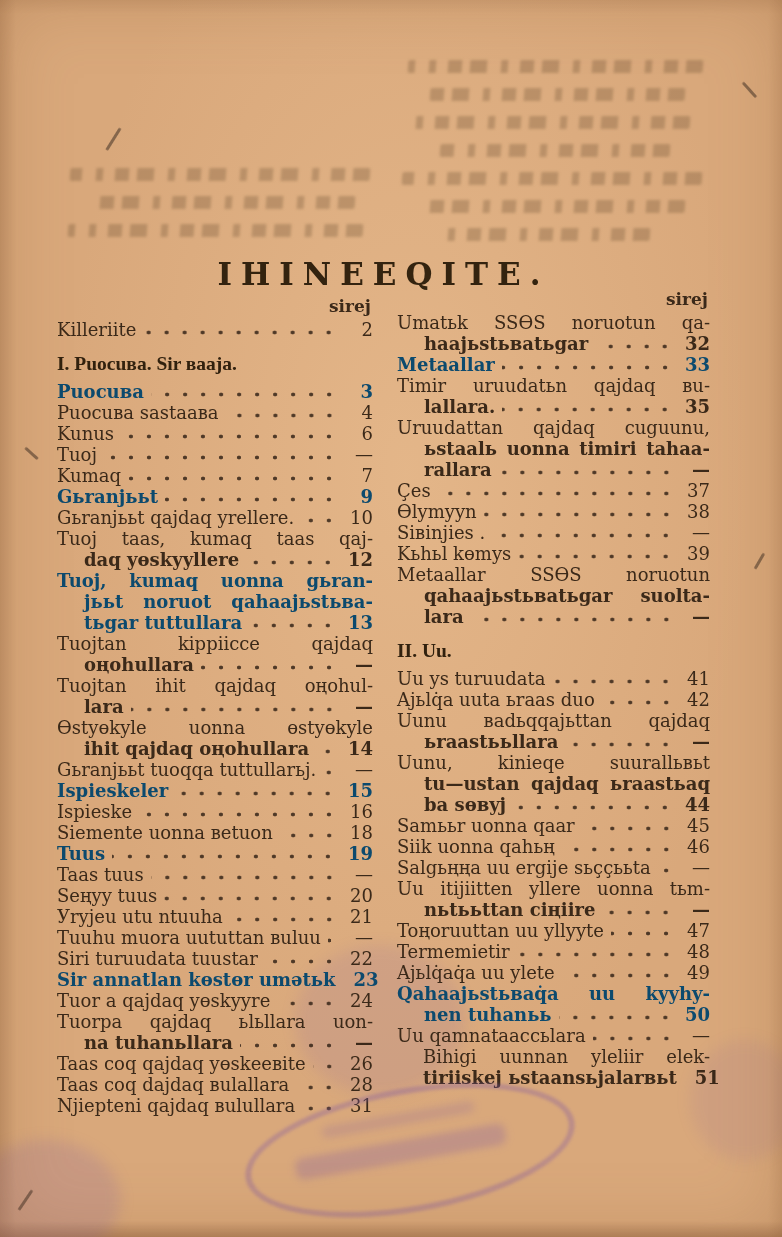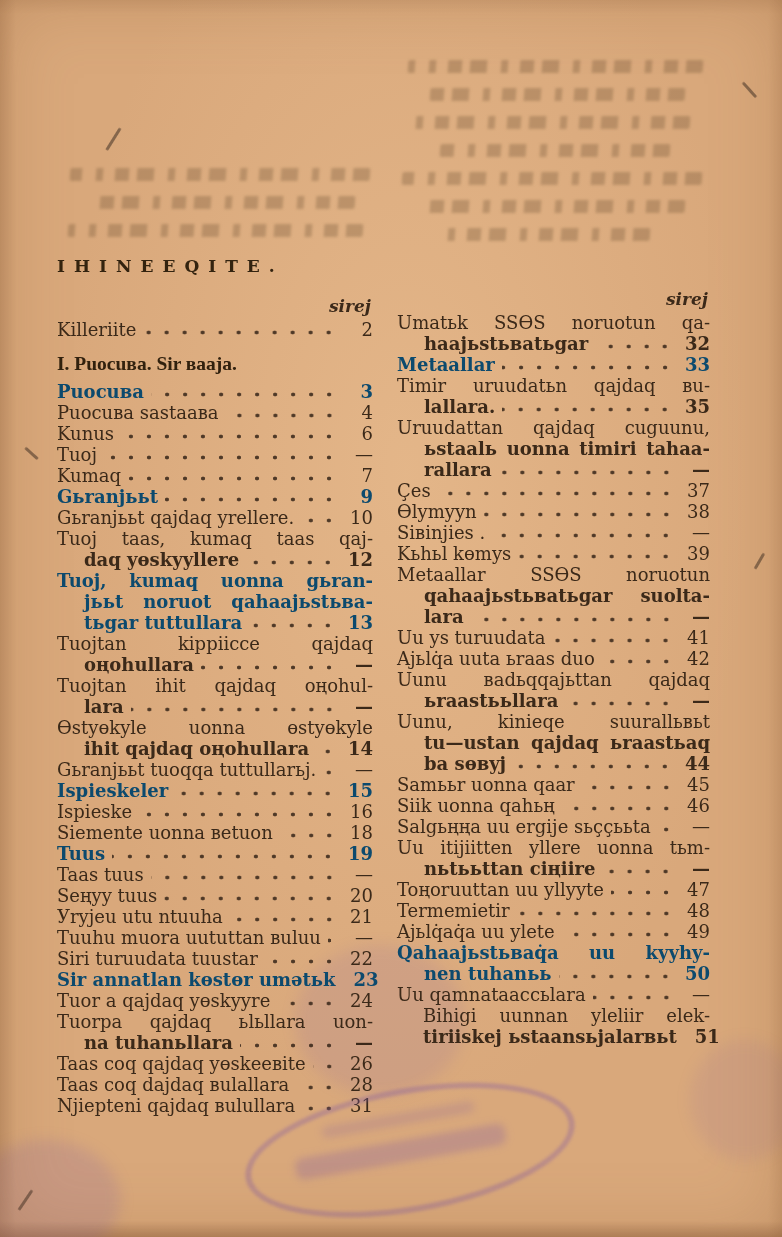--- a/index.html
+++ b/index.html
@@ -31,25 +31,25 @@
     transform:rotate(-10deg);filter:blur(1.4px);}
   .stamp-band{position:absolute;left:14%;top:40%;width:66%;height:22px;
     background:rgba(128,88,162,.28);filter:blur(3.5px);border-radius:8px;}
   .stamp-band2{position:absolute;left:24%;top:16%;width:48%;height:12px;
     background:rgba(128,88,162,.20);filter:blur(3.5px);border-radius:8px;}
   
   .mark{position:absolute;width:2.6px;background:rgba(64,48,36,.55);
     border-radius:2px;filter:blur(.4px);z-index:5;}
   
   .title{position:absolute;left:57px;top:256px;width:653px;margin:0;z-index:3;
-    font-size:17px;font-weight:bold;letter-spacing:9px;color:#33230f;}
+    text-align:center;font-size:31px;font-weight:bold;letter-spacing:9px;color:#33230f;}
   .col{position:absolute;z-index:3;font-size:18px;line-height:21px;}
   .col-left {left:57px; top:296px;width:316px;}
   .col-right{left:397px;top:289px;width:313px;}
-  .sirej{font-style:italic;font-size:17px;text-align:right;padding-right:2px;
+  .sirej{font-size:17px;text-align:right;padding-right:2px;
     margin-bottom:2px;font-weight:bold;}
   .section{font-weight:bold;font-size:19.5px;margin:13px 0 7px 0;color:#31210e;font-family:Liberation Serif, serif;}
   .entry{margin:0;}
   .entry.bold{font-weight:bold;color:#0c4a6e;}
   .entry.indent .line{padding-left:26px;}
   .line.cont{padding-left:27px;font-weight:bold;}
   .line:not(.flexline){text-align:justify;text-align-last:justify;}
   .flexline{display:flex;align-items:baseline;}
   .flexline .txt{white-space:nowrap;}
   .leader{flex:1 1 auto;min-width:6px;height:7px;align-self:flex-end;
@@ -358,20 +358,21 @@
     </div>
     <div class="entry">
       <div class="line"><span class="txt">Metaallar SSӨS noruotun</span></div>
       <div class="line cont"><span class="txt">qahaajьstьʙatьgar suolta-</span></div>
       <div class="line cont flexline">
         <span class="txt">lara</span>
         <span class="leader"></span>
         <span class="pg">—</span>
       </div>
     </div>
+    <div class="section">II. Uu.</div>
     <div class="entry">
       <div class="line flexline">
         <span class="txt">Uu ys turuudata</span>
         <span class="leader"></span>
         <span class="pg">41</span>
       </div>
     </div>
     <div class="entry">
       <div class="line flexline">
         <span class="txt">Ajьlq̇a uuta ьraas duo</span>

